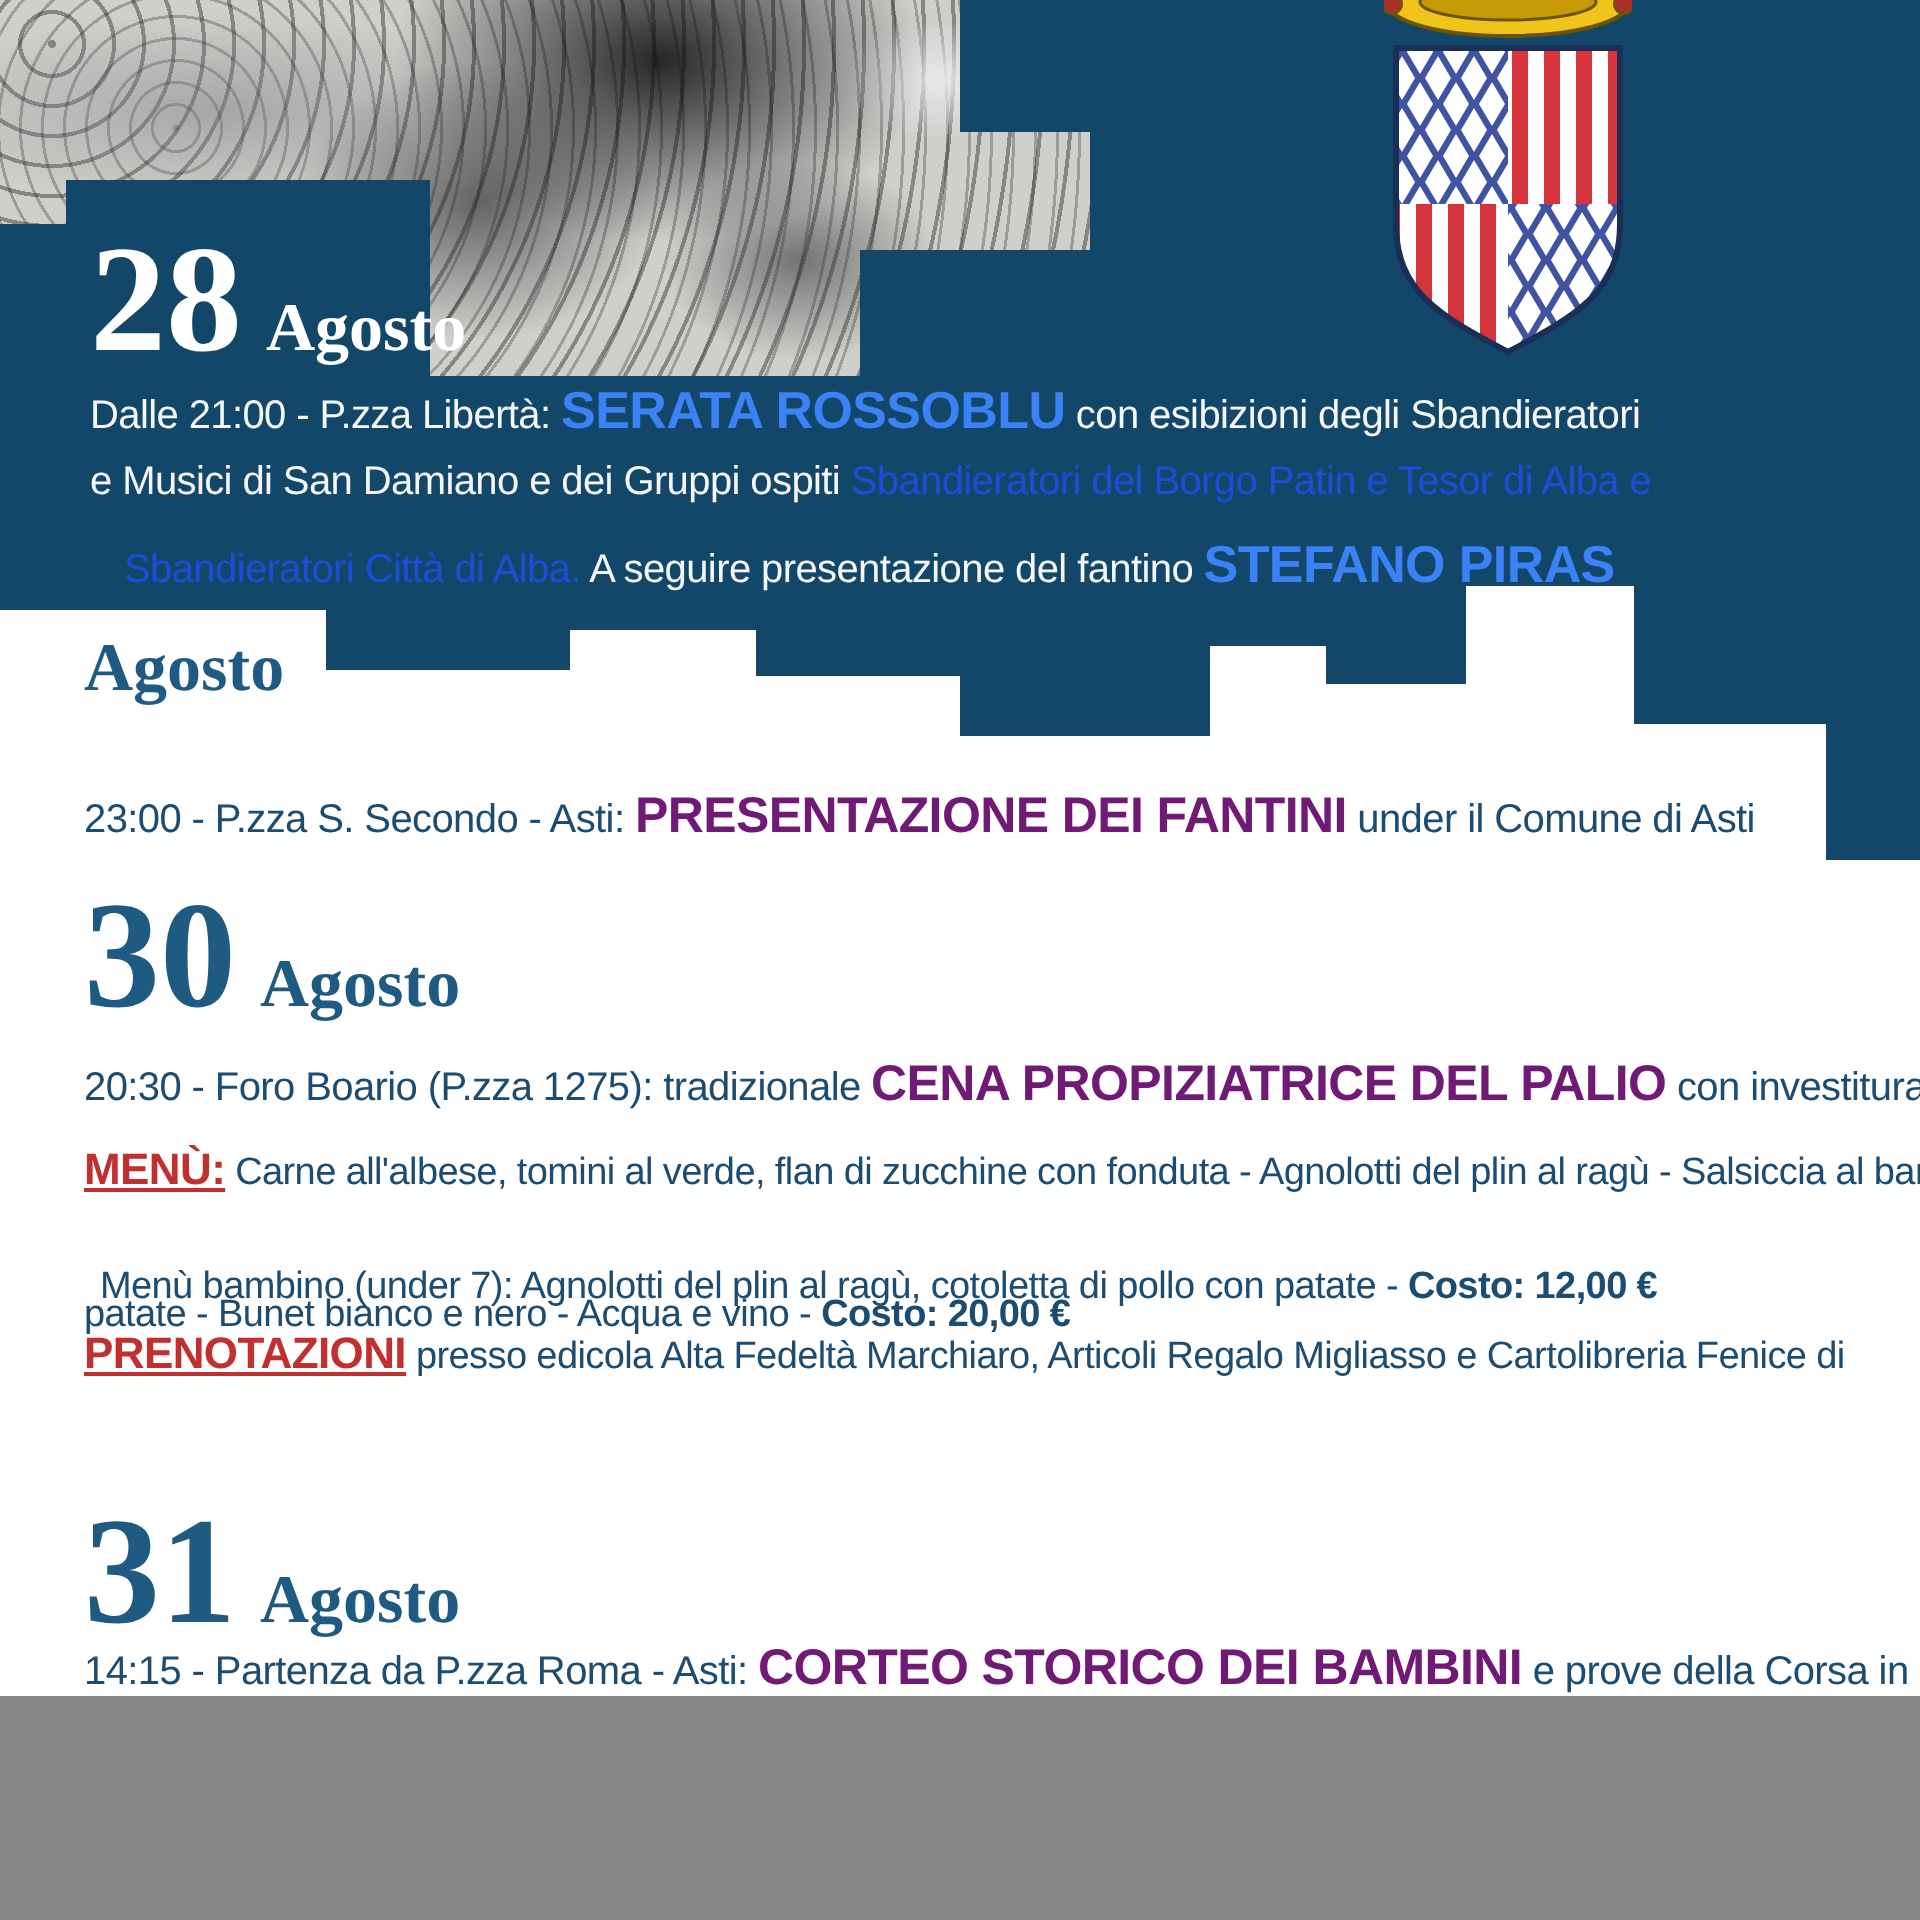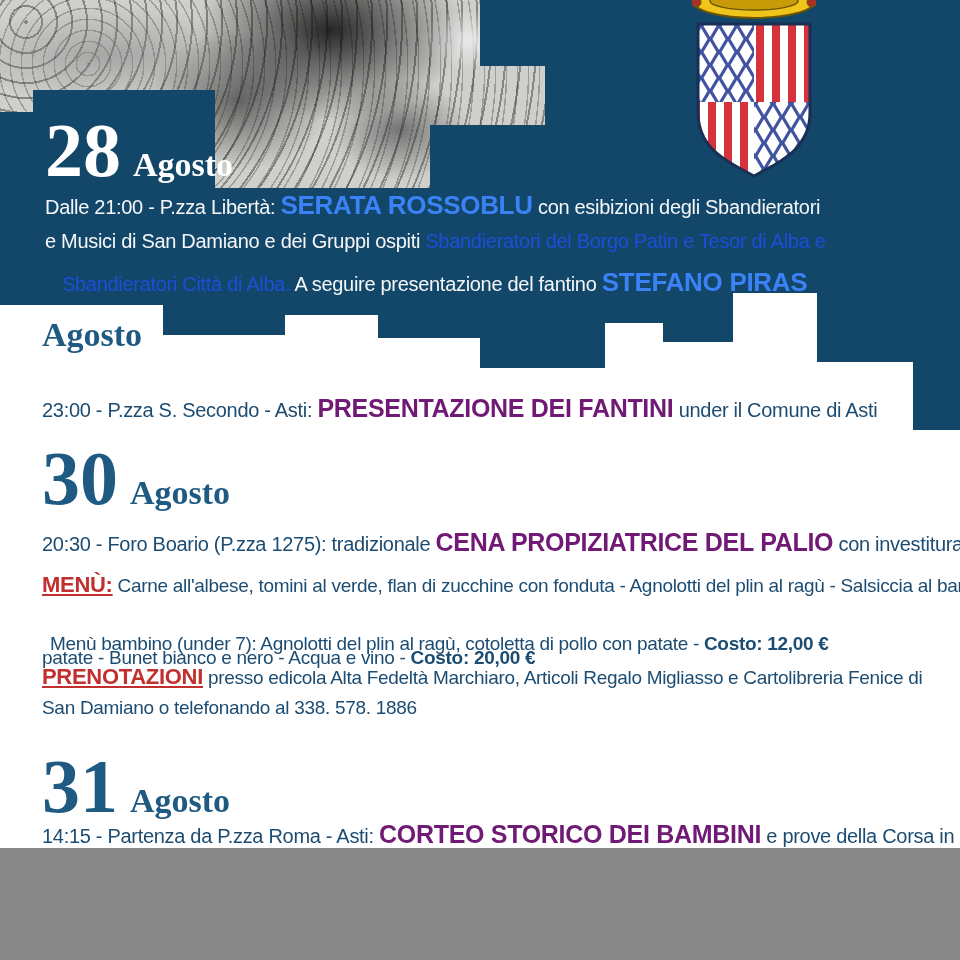--- a/index.html
+++ b/index.html
@@ -141,23 +141,20 @@
   </div>
   <div class="line menu-line" style="left:42px;top:603px;margin-top:44px;">
     <span>patate - Bunet bianco e nero - Acqua e vino - </span><span class="b">Costo: 20,00 €</span>
   </div>
   <div class="line menu-line" style="left:50px;top:633px;">
     <span>Menù bambino (under 7): Agnolotti del plin al ragù, cotoletta di pollo con patate - </span><span class="b">Costo: 12,00 €</span>
   </div>
   <div class="line menu-line" style="left:42px;top:664px;">
     <span class="u-red">PRENOTAZIONI</span><span> presso edicola Alta Fedeltà Marchiaro, Articoli Regalo Migliasso e Cartolibreria Fenice di</span>
   </div>
-  <div class="line menu-line" style="left:42px;top:697px;">
-    <span>San Damiano o telefonando al 338. 578. 1886</span>
-  </div>
 
   <div class="date-heading on-white" style="left:42px;top:748px;">
     <span class="day">31</span>
     <span class="month">Agosto</span>
   </div>
   <div class="line" style="left:42px;top:820px;">
     <span>14:15 - Partenza da P.zza Roma - Asti: </span><span class="em-red">CORTEO STORICO DEI BAMBINI</span><span> e prove della Corsa in P.zza Alfieri</span>
   </div>
 
   <div class="red-base"></div>

